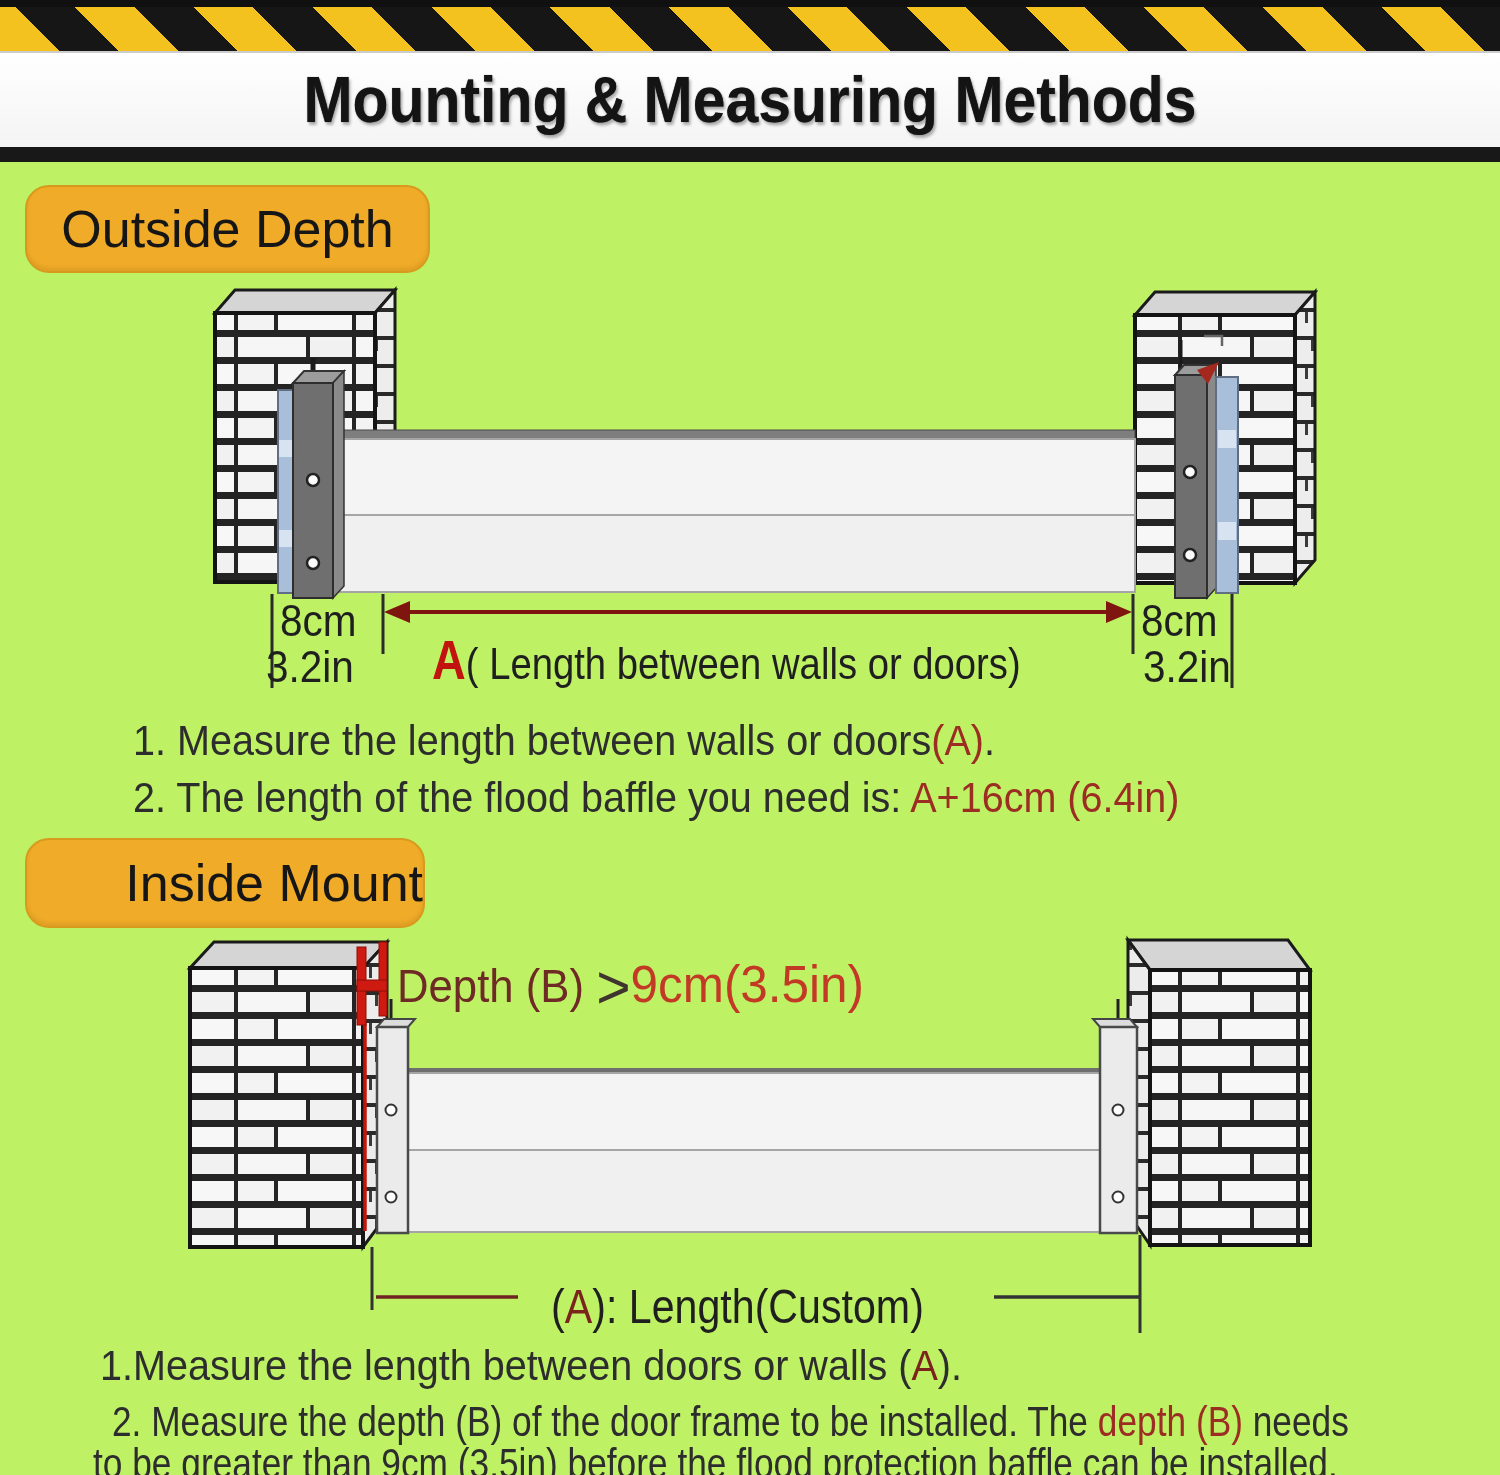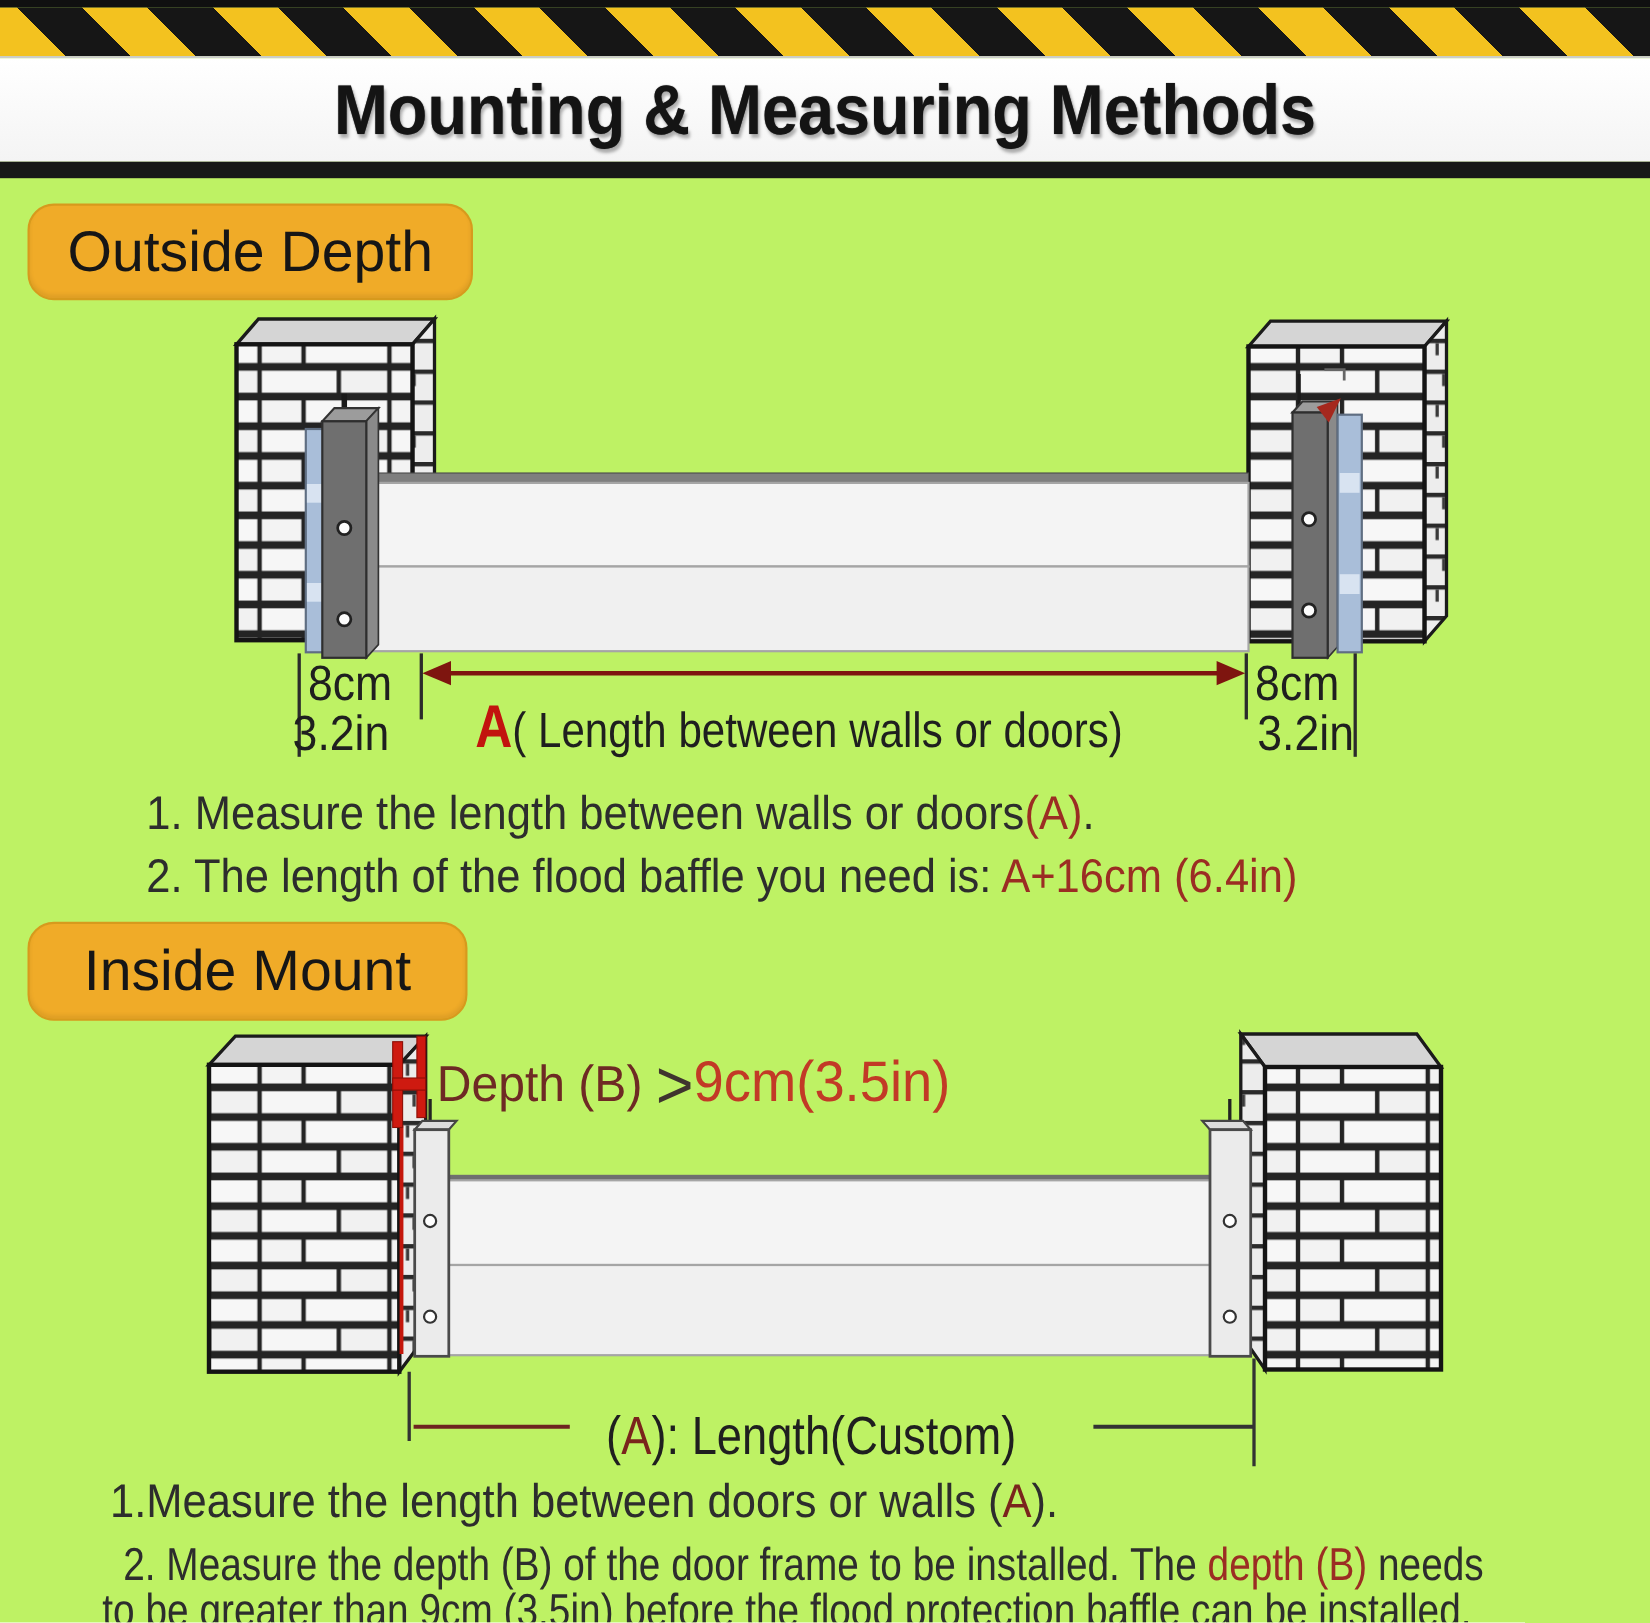--- a/index.html
+++ b/index.html
@@ -30,21 +30,21 @@
   }
   .underbar { top:147px; left:0; width:1500px; height:15px; background:#181818; }
 
   
   .badge {
     background:#F0AB28; border:2px solid #d79a1d; border-radius:24px;
     color:#161616; text-align:center; font-size:52px; white-space:nowrap;
     box-shadow:inset 0 -3px 4px rgba(0,0,0,0.08);
   }
   .badge-outside { left:25px; top:185px; width:401px; height:84px; line-height:84px; }
-  .badge-inside  { left:25px; top:838px; width:396px; height:86px; line-height:86px; }
+  .badge-inside  { left:25px; top:838px; width:396px; height:86px; line-height:86px;text-align:right; }
 
   
   .svg-outside { top:280px; left:0; }
   .svg-inside  { top:935px; left:0; }
 
   
   .dim-text { font-size:45px; color:#1f1f1f; white-space:nowrap;
     transform:scaleX(0.9); transform-origin:0 0; }
   .span-label { font-size:45px; color:#1f1f1f; white-space:nowrap;
     transform:scaleX(0.85); transform-origin:0 0; }

